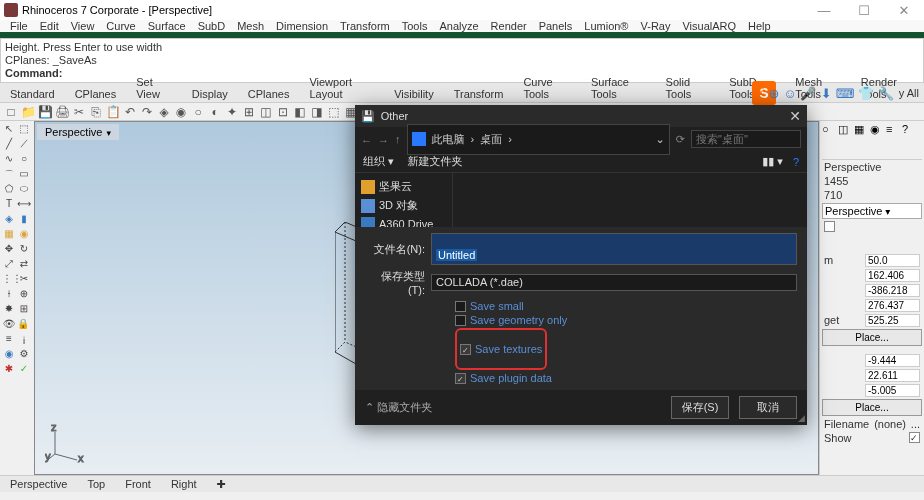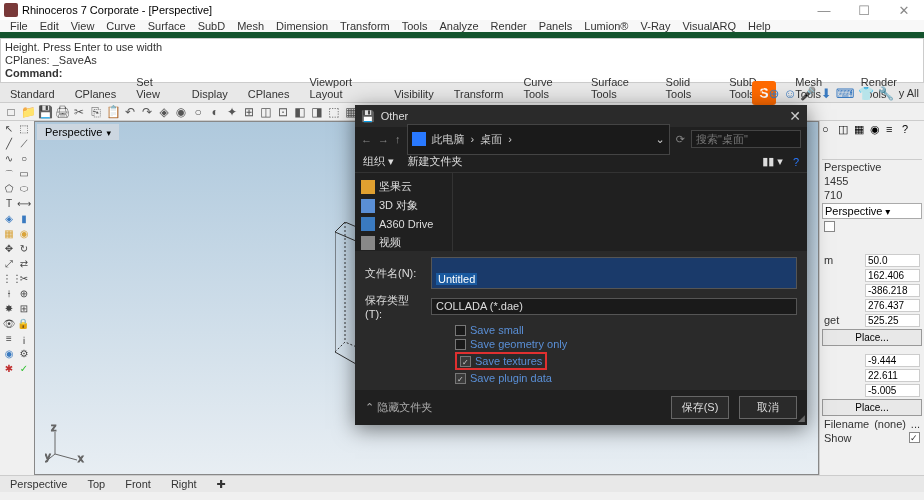--- a/index.html
+++ b/index.html
@@ -55,27 +55,27 @@
 .sd-toolbar-right{display:flex;gap:10px;align-items:center}
 .sd-body{flex:1;display:flex;overflow:hidden}
 .sd-tree{width:98px;background:#202020;border-right:1px solid #333;padding:4px 0;overflow:hidden}
 .sd-tree-item{display:flex;align-items:center;gap:4px;padding:2px 6px;color:#ddd}
 .sd-tree-icon{width:14px;height:14px;display:inline-block}
 .sd-files{flex:1;background:#202020;padding:4px}
 .sd-file{display:flex;align-items:center;gap:6px;padding:2px 4px;color:#ddd}
 .sd-folder-icon{width:14px;height:11px;background:#d9a43b;display:inline-block;border-radius:1px}
 .sd-bottom{background:#2a2a2a;padding:6px 10px;display:flex;flex-direction:column;gap:4px}
 .sd-row{display:flex;align-items:center;gap:6px}
-.sd-row label{width:60px;color:#ddd}
+.sd-row label{width:60px;text-align:right;color:#ddd}
 .sd-filename{flex:1;background:#1a3a6a;border:1px solid #555;color:#cde;padding:15px 4px;height:17px}
 .sd-filename.sel{background:#1a3a6a}
 .sd-filetype{flex:1;background:#1a1a1a;border:1px solid #555;color:#ddd;padding:1px 4px;height:17px}
 .sd-opts{padding-left:90px;display:flex;flex-direction:column;gap:2px}
 .sd-opt{display:flex;align-items:center;gap:4px;color:#5a8fd6}
-.sd-opt.redbox{border:2px solid #e03030;border-radius:0;padding:1px 3px;width:fit-content}
+.sd-opt.redbox{border:2px solid #e03030;border-radius:6px;padding:13px 3px;width:fit-content}
 .sd-cb{width:11px;height:11px;border:1px solid #777;background:#1a1a1a;display:inline-block}
 .sd-cb.on{background:#3a3a3a}
 .sd-cb.on::after{content:"✓";font-size:8px;color:#ccc;position:relative;top:-2px;left:1px}
 .sd-footer{display:flex;justify-content:space-between;align-items:center;padding:6px 10px}
 .sd-hide{color:#aaa}
 .sd-buttons{display:flex;gap:10px}
 .sd-btn{width:58px;border:1px solid #666;background:#2a2a2a;color:#ddd;text-align:center;padding:3px 0}
 .sd-resize{position:absolute;right:2px;bottom:2px;color:#666;font-size:9px}
 </style>
 </head>

